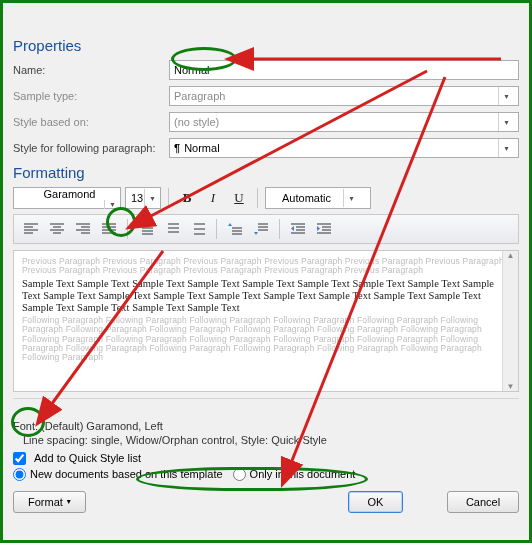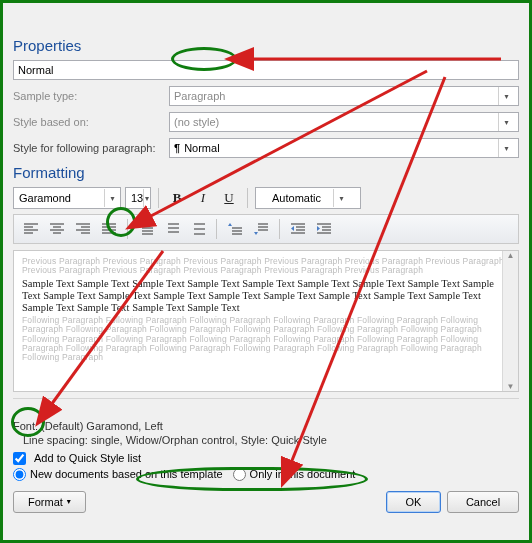--- a/index.html
+++ b/index.html
@@ -79,22 +79,22 @@
 
   .format-bar {
     display: flex; gap: 4px; align-items: center;
     margin-top: 6px;
   }
   .small-combo {
     height: 22px; border:1px solid #abadb3; background:#fff;
     display:flex; align-items:center; font-size:11px;
     padding-left:5px;
   }
-  .small-combo.font { width: 108px; }
-  .small-combo.size { width: 26px; }
+  .small-combo.font { width: 108px; flex-direction: column; }
+  .small-combo.size { width: 36px; }
   .small-combo.color { width: 106px; justify-content:center; gap:12px; }
   .vsep { width:1px; height:20px; background:#c5c5c5; margin:0 3px; }
   .fmt-btn {
     width:22px; height:22px;
     display:flex; align-items:center; justify-content:center;
     font-family: "Times New Roman", serif;
     font-size:13px; color:#222;
   }
   .fmt-btn.u { text-decoration: underline; }
   .fmt-btn.i { font-style: italic; }
@@ -142,21 +142,21 @@
     min-height:42px;
   }
 
   .checkrow { margin-top:4px; display:flex; align-items:center; gap:4px; }
   .checkrow input, .radiorow input { margin:0 4px 0 0; }
   .radiorow { margin-top:3px; display:flex; align-items:center; gap:10px; }
   .radio-item { display:flex; align-items:center; }
 
   .footer-row {
     margin-top: 10px;
-    display:flex; align-items:flex-end;
+    display:flex; align-items:flex-end;gap:28px;
   }
   .btn {
     height:22px; border:1px solid #9d9d9d;
     background:linear-gradient(to bottom,#fafafa,#e4e4e4);
     border-radius:3px;
     padding: 0 14px;
     font-size:11px;
     display:flex; align-items:center; gap:4px;
   }
   .btn.primary { border-color:#3b7dd8; box-shadow:0 0 0 1px #b6d3f5 inset; }
@@ -168,20 +168,21 @@
 <body>
 
 <div class="window">
 
 
   <div class="body">
 
     <div class="section-label">Properties</div>
 
     <div class="field-row">
+      <div class="lab">Name:</div>
       <div class="field-input">
         <span>Normal</span>
       </div>
     </div>
 
     <div class="field-row disabled">
       <div class="lab">Sample type:</div>
       <div class="field-combo">
         <span class="val-look">Paragraph</span>
         <span class="arrow">▾</span>
@@ -372,21 +373,21 @@
 
     <div class="footer-row">
       <div class="btn">
         <span>Format</span>
         <span style="font-size:8px">▾</span>
       </div>
       <div class="spacer"></div>
       <div class="btn primary" style="width:55px;justify-content:center">
         <span>OK</span>
       </div>
-      <div class="btn" style="width:72px;justify-content:center;margin-left:6px">
+      <div class="btn" style="width:72px;justify-content:center;margin-left:16px">
         <span>Cancel</span>
       </div>
     </div>
 
   </div>
 
   <div class="circle" style="top:44px; left:168px; width:66px; height:24px;"></div>
   <div class="circle" style="top:204px; left:103px; width:30px; height:30px;"></div>
   <div class="circle" style="top:404px; left:8px; width:34px; height:30px;"></div>
   <div class="circle" style="top:464px; left:133px; width:232px; height:24px; border-radius:50%/60%;"></div>

